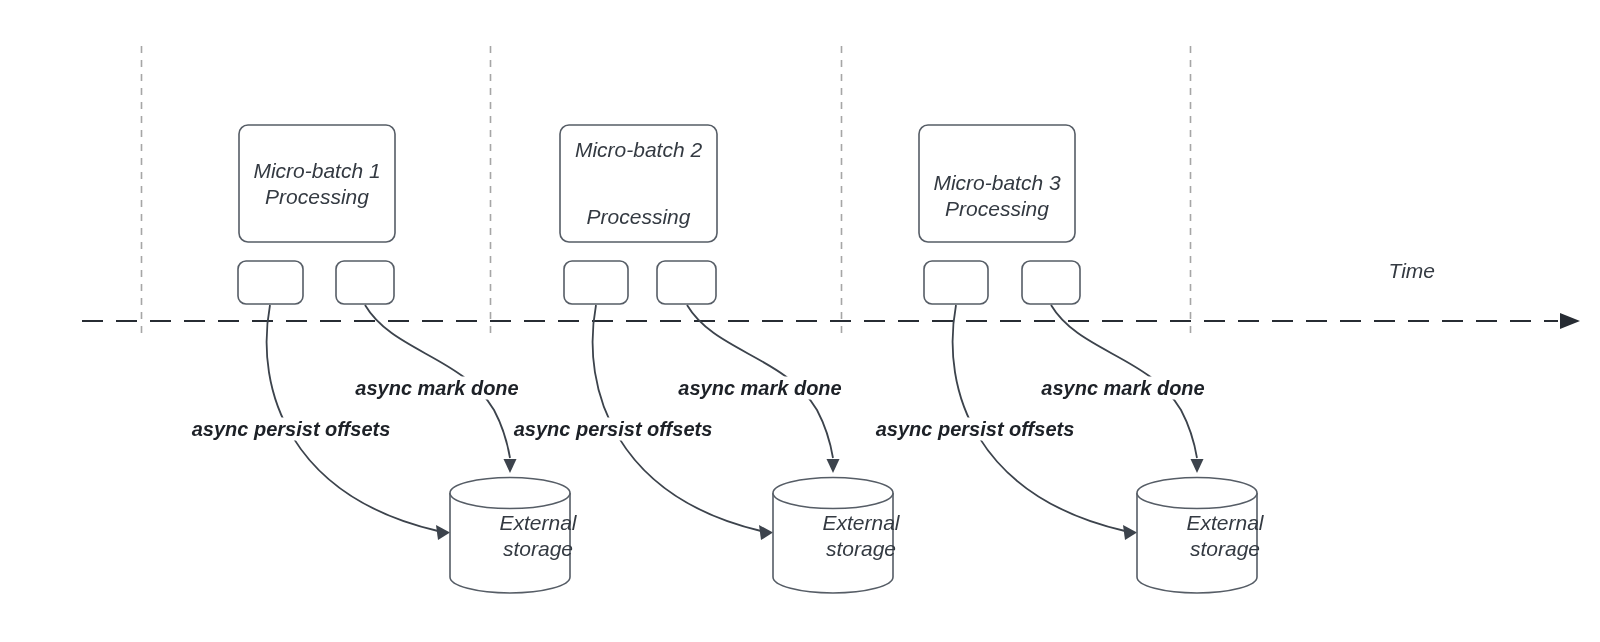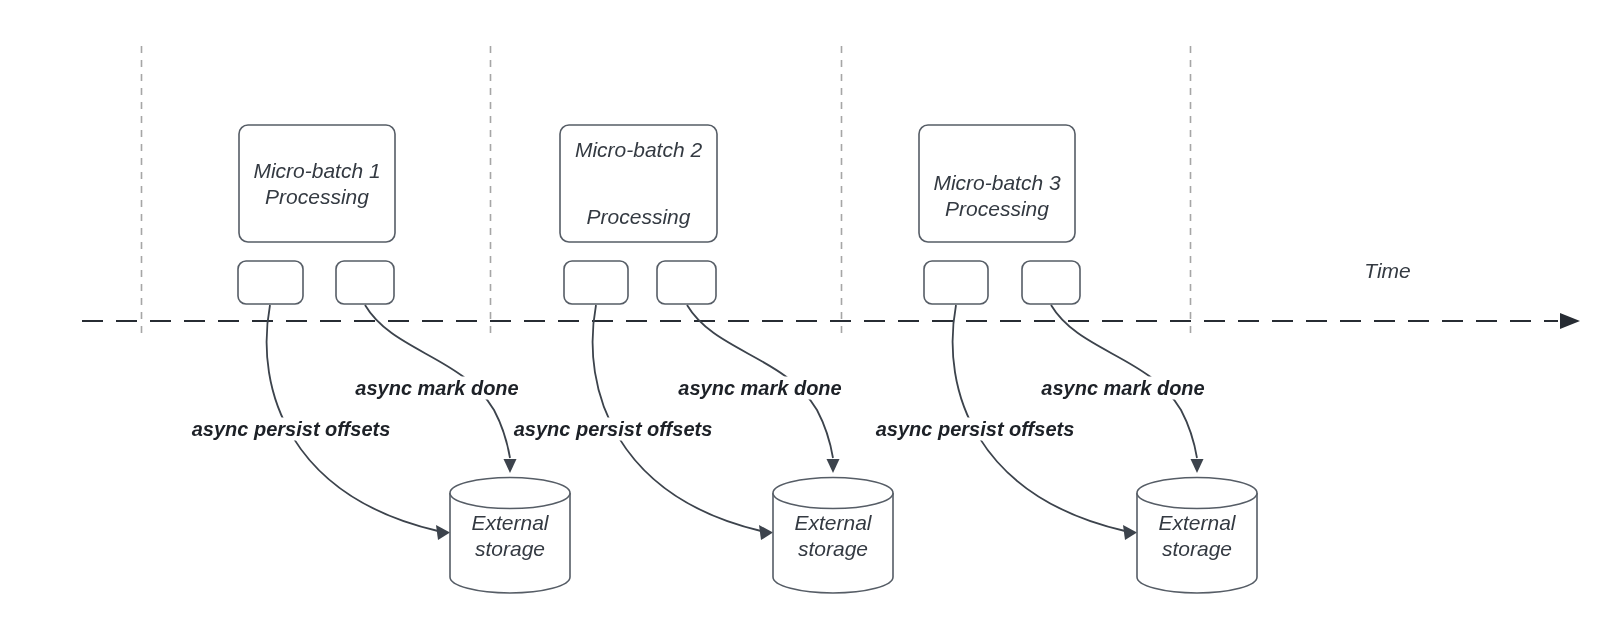--- a/index.html
+++ b/index.html
@@ -19,29 +19,29 @@
   }
   .canvas{position:absolute;left:0;top:0;width:1600px;height:642px;}
   svg{position:absolute;left:0;top:0;}
   .txt{position:absolute;color:var(--shape-text);font-style:italic;}
   .box-label{
     display:flex;flex-direction:column;align-items:center;justify-content:center;
     text-align:center;font-size:21px;line-height:26px;
   }
   .storage-label{
     display:flex;flex-direction:column;align-items:center;justify-content:center;
-    text-align:left;font-size:21px;line-height:26px;
+    text-align:left;font-size:21px;line-height:26px;margin-left:28px;
   }
   .edge-label{
     transform:translate(-50%,-50%);
     font-size:20px;font-weight:bold;color:var(--label-text);
     white-space:nowrap;background:var(--bg);padding:0 2px;
   }
   .time-label{
-    font-size:21px;color:var(--shape-text);text-align:center;
+    font-size:21px;color:var(--shape-text);text-align:right;
   }
 </style>
 </head>
 <body>
 
 <div class="canvas">
 
   <svg width="1600" height="642" viewBox="0 0 1600 642">
 
     <g stroke="#a6a6a6" stroke-width="1.6" stroke-dasharray="7 7" fill="none">

